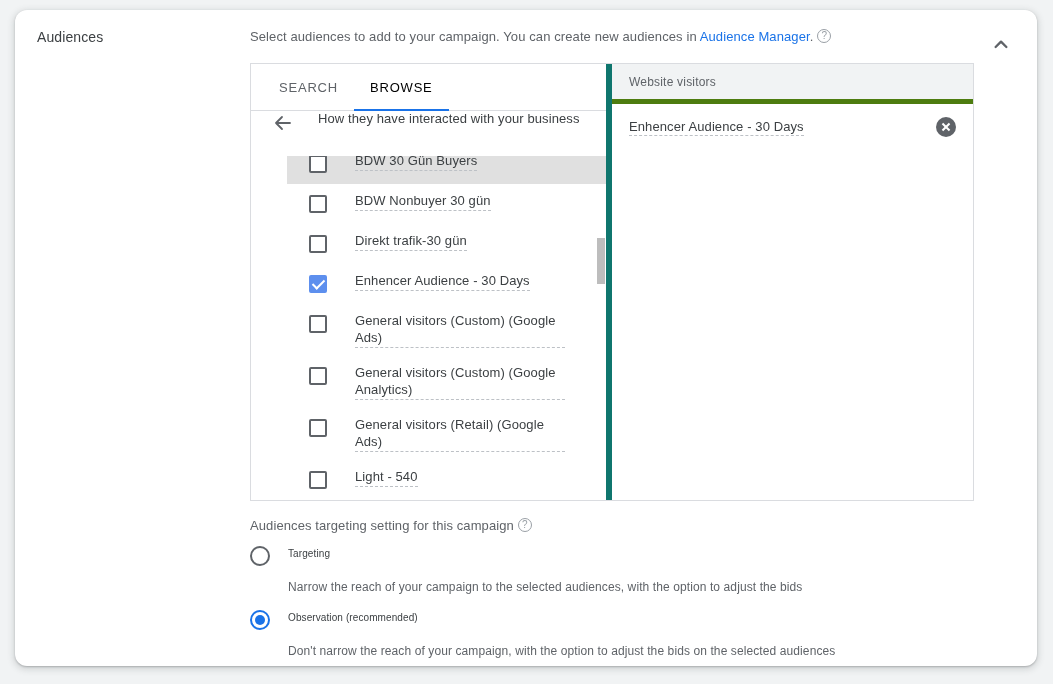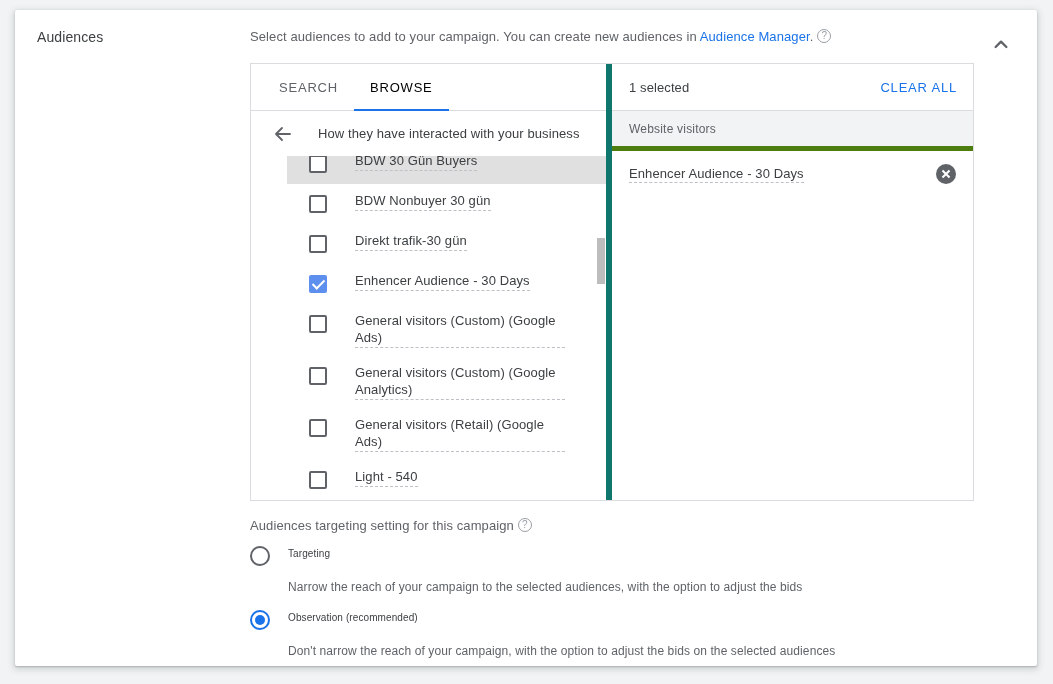--- a/index.html
+++ b/index.html
@@ -10,21 +10,21 @@
     font-family: "Liberation Sans", sans-serif;
     -webkit-font-smoothing: antialiased;
   }
 
   
   #card {
     position: absolute;
     left: 15px; top: 10px;
     width: 1022px; height: 656px;
     background: #ffffff;
-    border-radius: 2px;
+    border-radius: 12px;
     box-shadow: 0 1px 2px rgba(60,64,67,.30), 0 2px 6px 2px rgba(60,64,67,.15);
     overflow: hidden;
   }
 
   
   #section-title {
     position: absolute;
     left: 22px; top: 19px;
     font-size: 14px;
     color: #3c4043;
@@ -119,21 +119,21 @@
     position: absolute;
     left: 0; right: 0; bottom: -1px;
     height: 2px;
     background: #1a73e8;
   }
 
   
   #back-row {
     height: 45px;
     display: flex;
-    align-items: center;
+    align-items: flex-start;
     padding-left: 20px;
     flex-shrink: 0;
   }
   #back-arrow {
     width: 24px; height: 24px;
     cursor: pointer;
     flex-shrink: 0;
   }
   #back-title {
     margin-left: 23px;
@@ -401,24 +401,20 @@
 
         </div>
 
         <div id="scroll-track">
           <div id="scroll-thumb"></div>
         </div>
       </div>
     </div>
 
     <div id="picker-right">
-      <div id="sel-header">
-        <div id="sel-count">1 selected</div>
-        <div id="clear-all">CLEAR ALL</div>
-      </div>
       <div id="group-head">Website visitors</div>
       <div class="sel-row">
         <div class="sel-label">Enhencer Audience - 30 Days</div>
         <div class="remove-btn"></div>
       </div>
     </div>
   </div>
 
   <div id="targeting">
     <div id="targeting-title">

